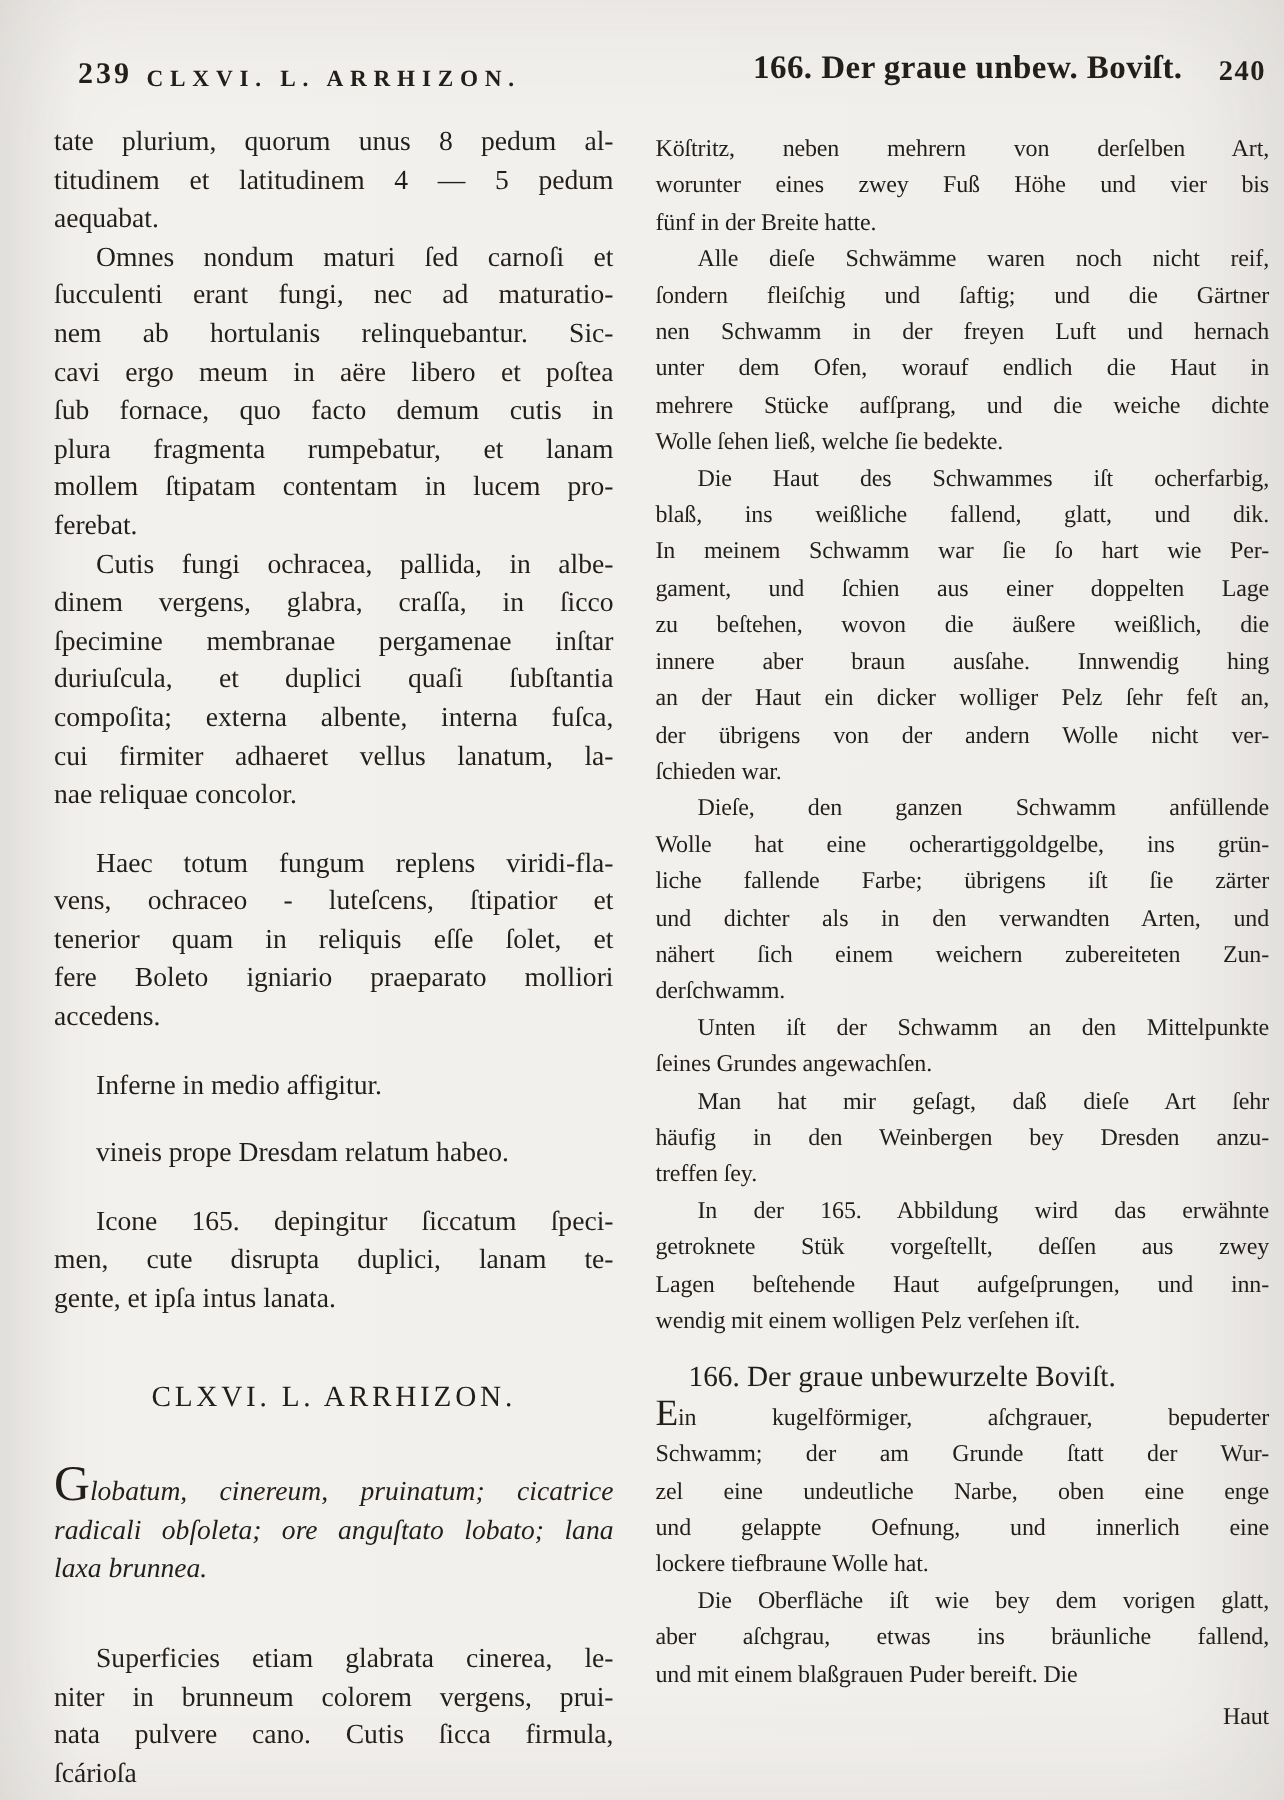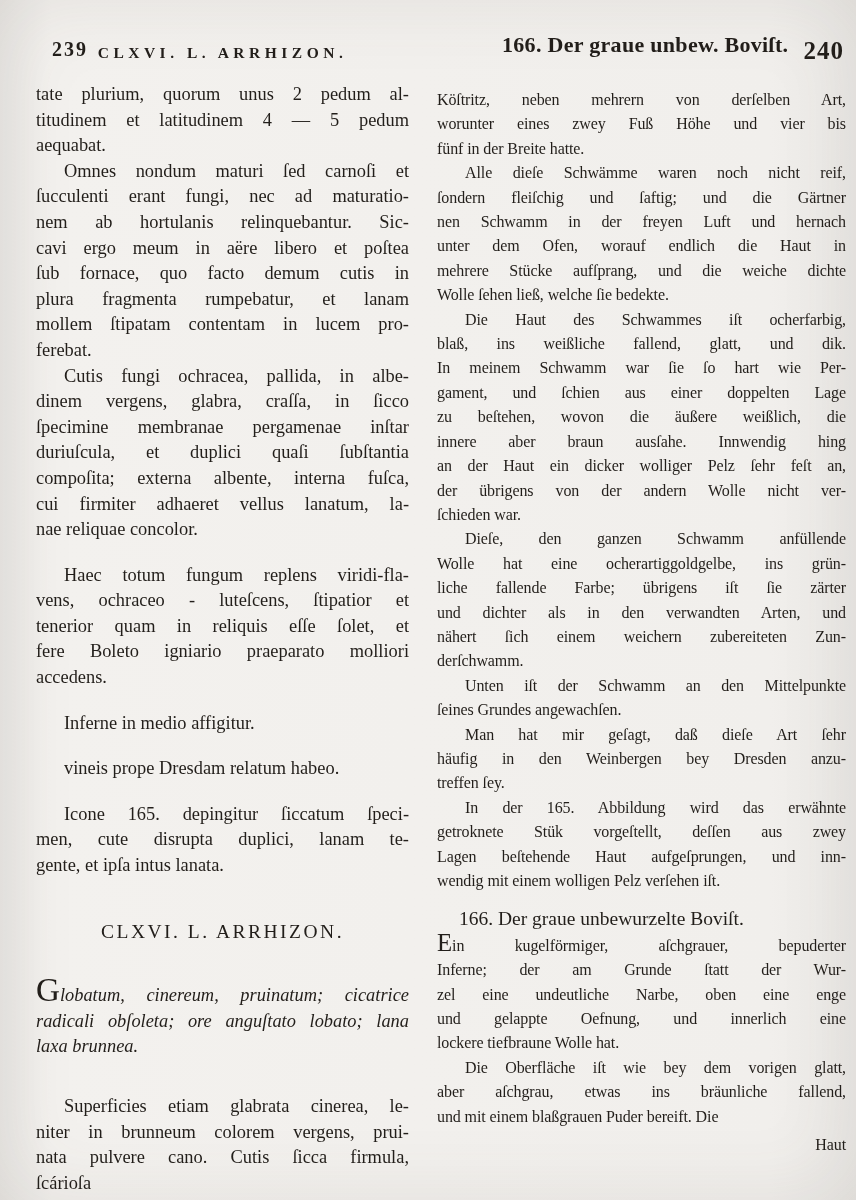--- a/index.html
+++ b/index.html
@@ -26,21 +26,21 @@
   .runhead-left{
     position:absolute;left:36px;top:44px;width:373px;
     text-align:center;font-size:15.5px;font-weight:600;letter-spacing:4.5px;
   }
   .runhead-right{
     position:absolute;left:455px;top:32px;
     font-size:22px;font-weight:bold;letter-spacing:0.3px;margin-left:47px;
   }
   .pagenum-right{
     position:absolute;right:12px;top:37px;
-    font-size:25px;font-weight:600;letter-spacing:1px;text-align:center;
+    font-size:19px;font-weight:600;letter-spacing:1px;text-align:center;
   }
   
   .col{position:absolute;}
   .col-left{
     left:36px;top:82px;width:373px;
     font-size:18.4px;line-height:25.6px;
   }
   .col-right{
     left:437px;top:88px;width:409px;
     font-size:16px;line-height:24.4px;
@@ -75,21 +75,21 @@
 
 <div class="vignette"></div>
 
 <div class="pagenum-left">239</div>
 <div class="runhead-left">CLXVI.  L.  ARRHIZON.</div>
 <div class="runhead-right">166. Der graue unbew. Boviſt.</div>
 <div class="pagenum-right">240</div>
 
 <div class="col col-left">
   <div class="para cont">
-      <div class="line">tate plurium,  quorum unus 2 pedum al-</div>
+      <div class="line">tate plurium,  quorum unus 8 pedum al-</div>
       <div class="line">titudinem  et  latitudinem  4 — 5  pedum</div>
       <div class="line last">aequabat.</div>
     </div>
   <div class="para ind">
       <div class="line">Omnes nondum maturi ſed carnoſi et</div>
       <div class="line">ſucculenti erant fungi,  nec ad maturatio-</div>
       <div class="line">nem  ab  hortulanis  relinquebantur.   Sic-</div>
       <div class="line">cavi ergo meum in aëre libero et poſtea</div>
       <div class="line">ſub fornace,  quo facto demum cutis in</div>
       <div class="line">plura  fragmenta  rumpebatur,  et  lanam</div>
@@ -181,21 +181,21 @@
     </div>
   <div class="para ind">
       <div class="line">In der 165. Abbildung wird das erwähnte</div>
       <div class="line">getroknete Stük vorgeſtellt, deſſen aus zwey</div>
       <div class="line">Lagen beſtehende Haut aufgeſprungen, und inn-</div>
       <div class="line last">wendig mit einem wolligen Pelz verſehen iſt.</div>
     </div>
   <div class="heading-right">166. Der graue unbewurzelte Boviſt.</div>
   <div class="para species-german">
       <div class="line">Ein kugelförmiger, aſchgrauer, bepuderter</div>
-      <div class="line">Inferne; der am Grunde ſtatt der Wur-</div>
+      <div class="line">Schwamm; der am Grunde ſtatt der Wur-</div>
       <div class="line">zel eine undeutliche Narbe, oben eine enge</div>
       <div class="line">und gelappte Oefnung, und innerlich eine</div>
       <div class="line last">lockere tiefbraune Wolle hat.</div>
     </div>
   <div class="para ind">
       <div class="line">Die Oberfläche iſt wie bey dem vorigen glatt,</div>
       <div class="line">aber aſchgrau, etwas ins bräunliche fallend,</div>
       <div class="line last">und mit einem blaßgrauen Puder bereift.   Die</div>
     </div>
   <div class="catchword">Haut</div>

